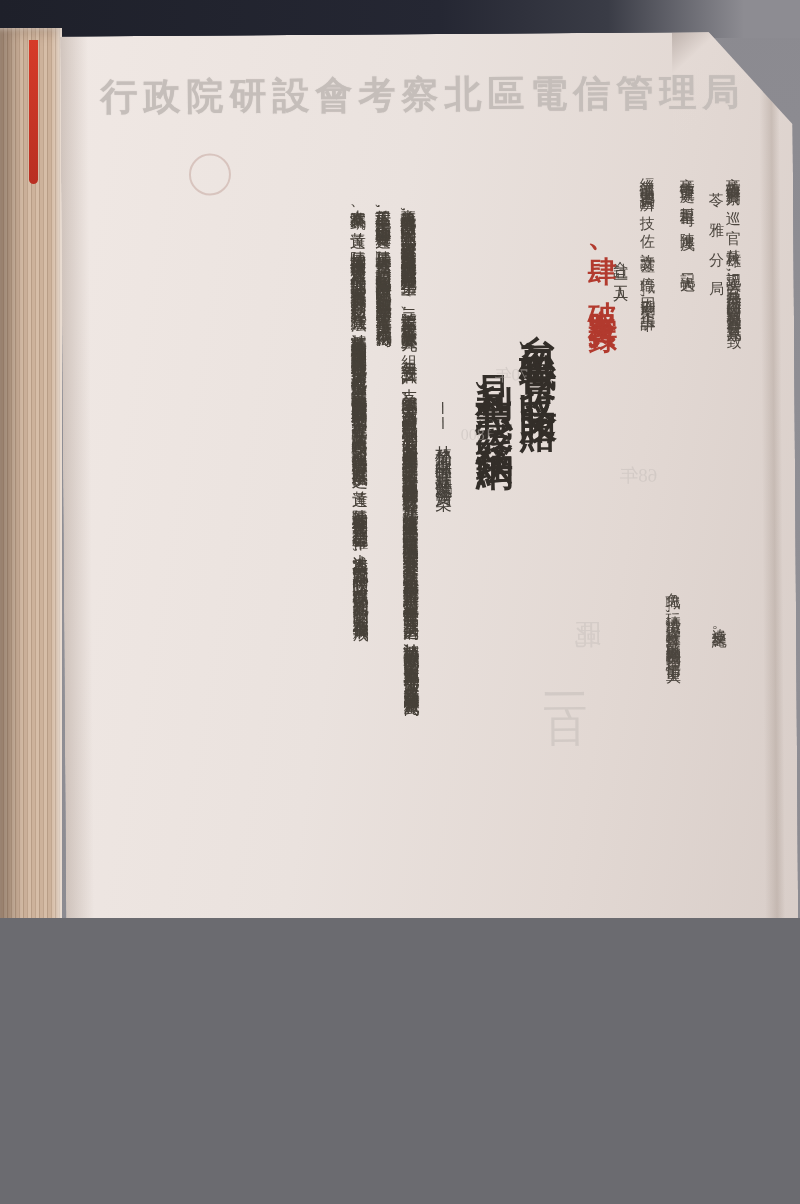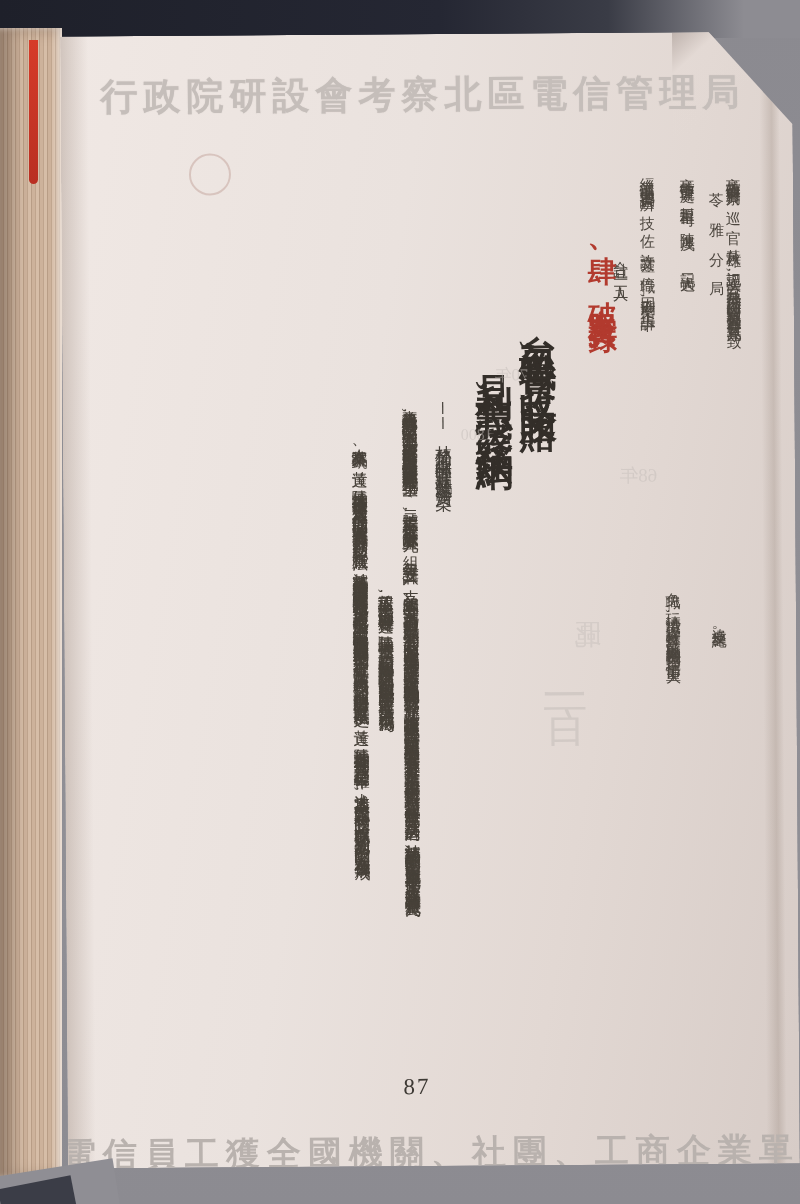--- a/index.html
+++ b/index.html
@@ -1,18 +1,18 @@
 <!DOCTYPE html>
 <html><head>
 <meta charset="utf-8">
 <style>
   html,body { margin:0; padding:0; background:#6b6b70; }
-  .photo { position:relative; width:800px; height:1204px; overflow:hidden;
+  .photo { position:relative; width:800px; height:918px; overflow:hidden;
            background:linear-gradient(180deg,#8b8a90 0%,#908f95 70%,#8c8b91 100%);
-           font-family:"Liberation Serif","DejaVu Serif",serif;text-align:center; }
+           font-family:"Liberation Serif","DejaVu Serif",serif; }
   .top-band { position:absolute; left:0; top:0; width:100%; height:38px;
            background:linear-gradient(90deg,#1e202a 0%,#252733 55%,#3a3c46 76%,#8d8c92 93%); }
   .edges { position:absolute; left:0; top:28px; width:62px; height:1150px;
            background:repeating-linear-gradient(90deg,#cdb29b 0 3px,#bfa48d 3px 4px,#d6bda7 4px 7px,#b89d86 7px 8px);
            box-shadow:inset -5px 0 6px rgba(255,255,255,.55), inset 12px 0 16px rgba(55,38,25,.38); }
   .edges-cut { position:absolute; left:-12px; top:1168px; width:130px; height:60px;
            background:#8f8e94; transform:rotate(-9deg); }
   .dark-corner { position:absolute; left:0; top:1182px; width:74px; height:30px;
            background:#3b3d47; transform:rotate(-11deg); }
   .ribbon { position:absolute; left:29px; top:40px; width:9px; height:144px;

